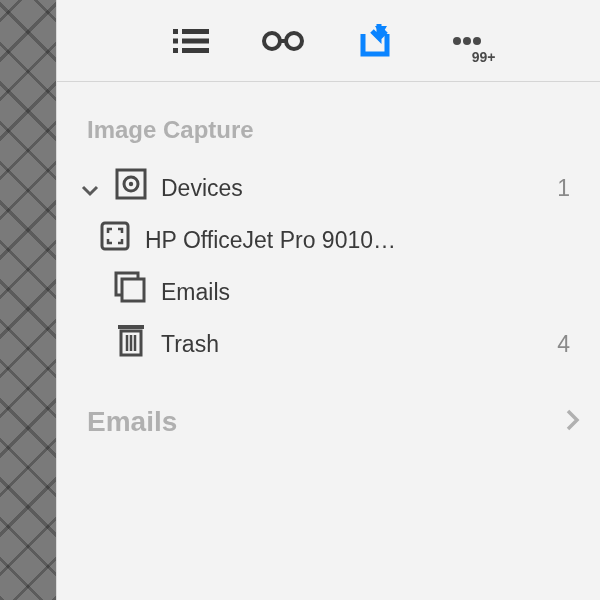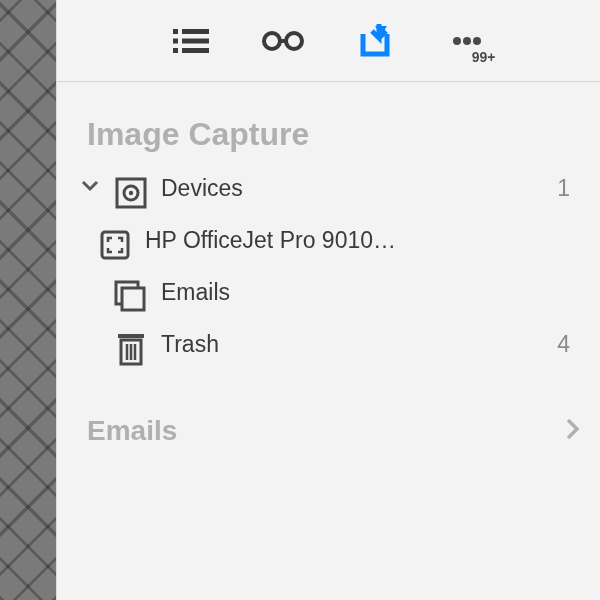--- a/index.html
+++ b/index.html
@@ -52,27 +52,27 @@
     .badge {
       position: absolute;
       bottom: -2px;
       right: -4px;
       font-size: 14px;
       font-weight: 700;
       color: #4a4a4a;
     }
     .section-header {
       padding: 34px 30px 14px 30px;
-      font-size: 32px;
+      font-size: 24px;
       font-weight: 600;
       color: #b0b0b0;
     }
     .row {
       display: flex;
-      align-items: flex-start;
+      align-items: flex-end;
       padding: 8px 30px 8px 22px;
       font-size: 23px;
       color: #3a3a3a;
       gap: 12px;
       min-height: 48px;
     }
     .row.child { padding-left: 40px; }
     .disclosure {
       width: 22px;
       height: 22px;

